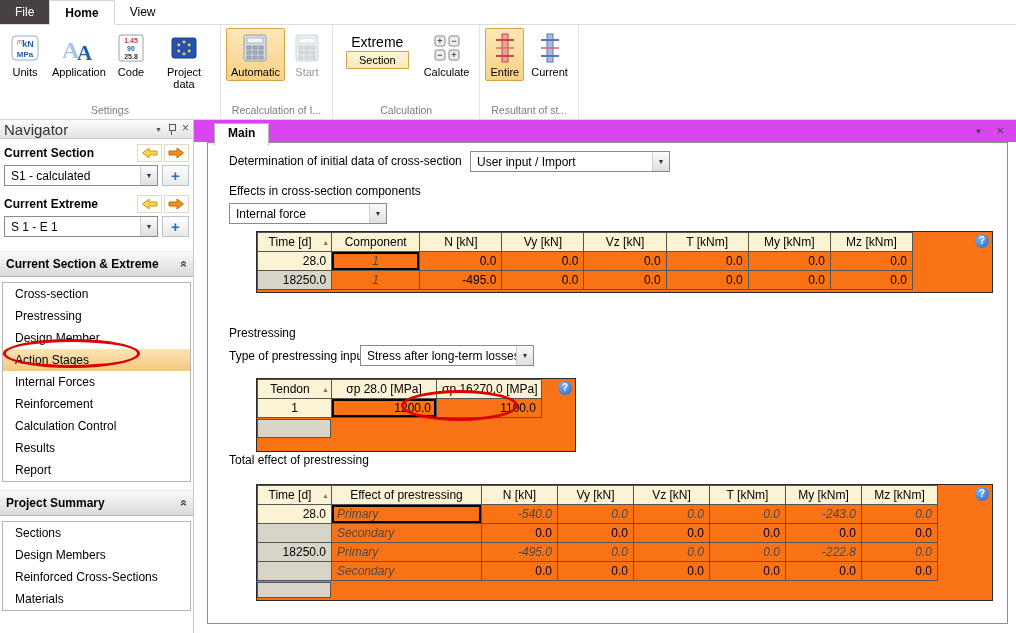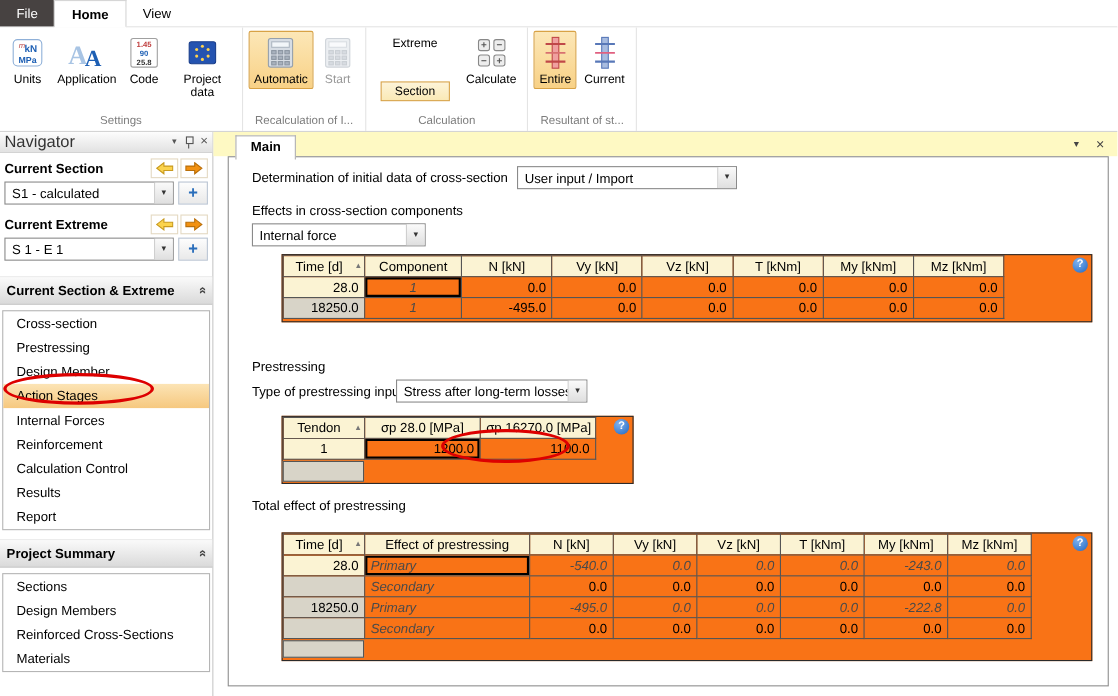--- a/index.html
+++ b/index.html
@@ -20,21 +20,21 @@
   .ribbon { height:95px; display:flex; border-bottom:1px solid #d4d4d4; background:#fff; }
   .rgroup { display:flex; flex-direction:column; border-right:1px solid #e4e4e4; }
   .ritems { flex:1; display:flex; align-items:flex-start; padding:3px 5px 0; gap:2px; }
   .rgl { font-size:10.5px; color:#7d7d7d; text-align:center; padding:1px 8px 3px; white-space:nowrap; }
   .rbtn { display:flex; flex-direction:column; align-items:center; gap:2px; padding:3px 4px 2px; border:1px solid transparent; border-radius:2px; min-width:36px; }
   .rbtn .rlabel { font-size:11px; line-height:12px; text-align:center; max-width:52px; }
   .rbtn.checked { background:linear-gradient(#fce7b7,#f8d186); border-color:#d8a245; }
   .rbtn.disabled .rlabel { color:#9a9a9a; }
   .ric { height:32px; display:flex; align-items:center; justify-content:center; }
   .extremecol { display:flex; flex-direction:column; align-items:center; padding:6px 8px 0; }
-  .extlabel { font-size:11px; margin-bottom:28px; }
+  .extlabel { font-size:14px; margin-bottom:1px; }
   .secbtn { font-size:11px; font-family:inherit; padding:2px 12px; border:1px solid #d8a245; background:linear-gradient(#fdf4d9,#fae9b6); cursor:default; }
 
   
   .navigator { position:absolute; left:0; top:120px; width:194px; bottom:0; background:#fff; border-right:1px solid #c8c8c8; display:flex; flex-direction:column; }
   .nav-header { height:19px; flex:0 0 19px; background:linear-gradient(#fdfdfd,#e2e2e2); border-bottom:1px solid #cfcfcf; display:flex; align-items:center; gap:6px; padding:0 4px; font-size:15px; color:#333; }
   .nav-header .sp { flex:1; }
   .nhi { color:#555; font-size:9px; line-height:9px; }
   .nhi.arr::after { content:"▼"; font-size:7px; }
   .nhi.cls::after { content:"×"; font-size:12px; line-height:9px; }
   .pin { width:8px; height:12px; position:relative; display:inline-block; }
@@ -54,21 +54,21 @@
   .plusbtn::after { content:"+"; color:#2a6ebb; font-weight:bold; font-size:15px; line-height:13px; }
   .panel-header { margin-top:14px; height:20px; flex:0 0 20px; background:linear-gradient(#fafafa,#dadada); border-top:1px solid #ececec; border-bottom:1px solid #b9b9b9; display:flex; align-items:center; font-weight:bold; padding:12px 6px; }
   .panel-header.second { margin-top:8px; }
   .chev { margin-left:auto; display:inline-block; transform:rotate(-90deg); color:#444; font-weight:bold; }
   .chev::after { content:"»"; }
   .nav-list { margin:5px 2px 0; border:1px solid #b5b5b5; background:#fff; }
   .nav-item { height:22px; line-height:22px; padding-left:12px; cursor:default; }
   .nav-item.selected { background:linear-gradient(#fce4b5,#f6c87f); }
 
   
-  .main-tabbar { position:absolute; left:194px; top:120px; right:0; height:22px; background:#fef9c3; }
+  .main-tabbar { position:absolute; left:194px; top:120px; right:0; height:22px; background:#d946ef; }
   .main-tab { position:absolute; left:20px; top:3px; padding:2px 13px 5px; border:1px solid #b0b0b0; border-bottom:none; background:#fff; font-weight:bold; z-index:3; }
   .main-icons { position:absolute; right:12px; top:6px; display:flex; gap:14px; color:#444; }
   .mi { font-size:9px; }
   .mi.arr::after { content:"▼"; font-size:8px; }
   .mi.cls::after { content:"×"; font-size:13px; line-height:9px; }
   .main-panel { position:absolute; left:207px; top:142px; width:801px; height:482px; border:1px solid #8e8e8e; background:#fff; z-index:1; }
   .flabel { position:absolute; white-space:nowrap; }
 
   
   .tblbox { position:absolute; border:1px solid #2b2b2b; background:#f97316;margin-left:27px; }
@@ -404,21 +404,21 @@
     <div class="helpicon">?</div>
   </div>
 
   <span class="flabel" style="left:21px; top:183px">Prestressing</span>
   <span class="flabel" style="left:21px; top:206px">Type of prestressing input</span>
   <div class="combo" style="position:absolute; left:152px; top:202px; width:174px">
     <span class="cval">Stress after long-term losses</span>
     <span class="carrow"></span>
   </div>
 
-  <div class="tblbox" style="left:21px; top:235px; width:320px; height:62px">
+  <div class="tblbox" style="left:21px; top:235px; width:320px; height:74px">
     <table class="grid" style="width:284px">
       <colgroup>
           <col style="width:74px">
           <col style="width:105px">
           <col style="width:105px">
         </colgroup>
       <tbody>
         <tr>
           <th class="sort">Tendon</th>
           <th>σp 28.0 [MPa]</th>

